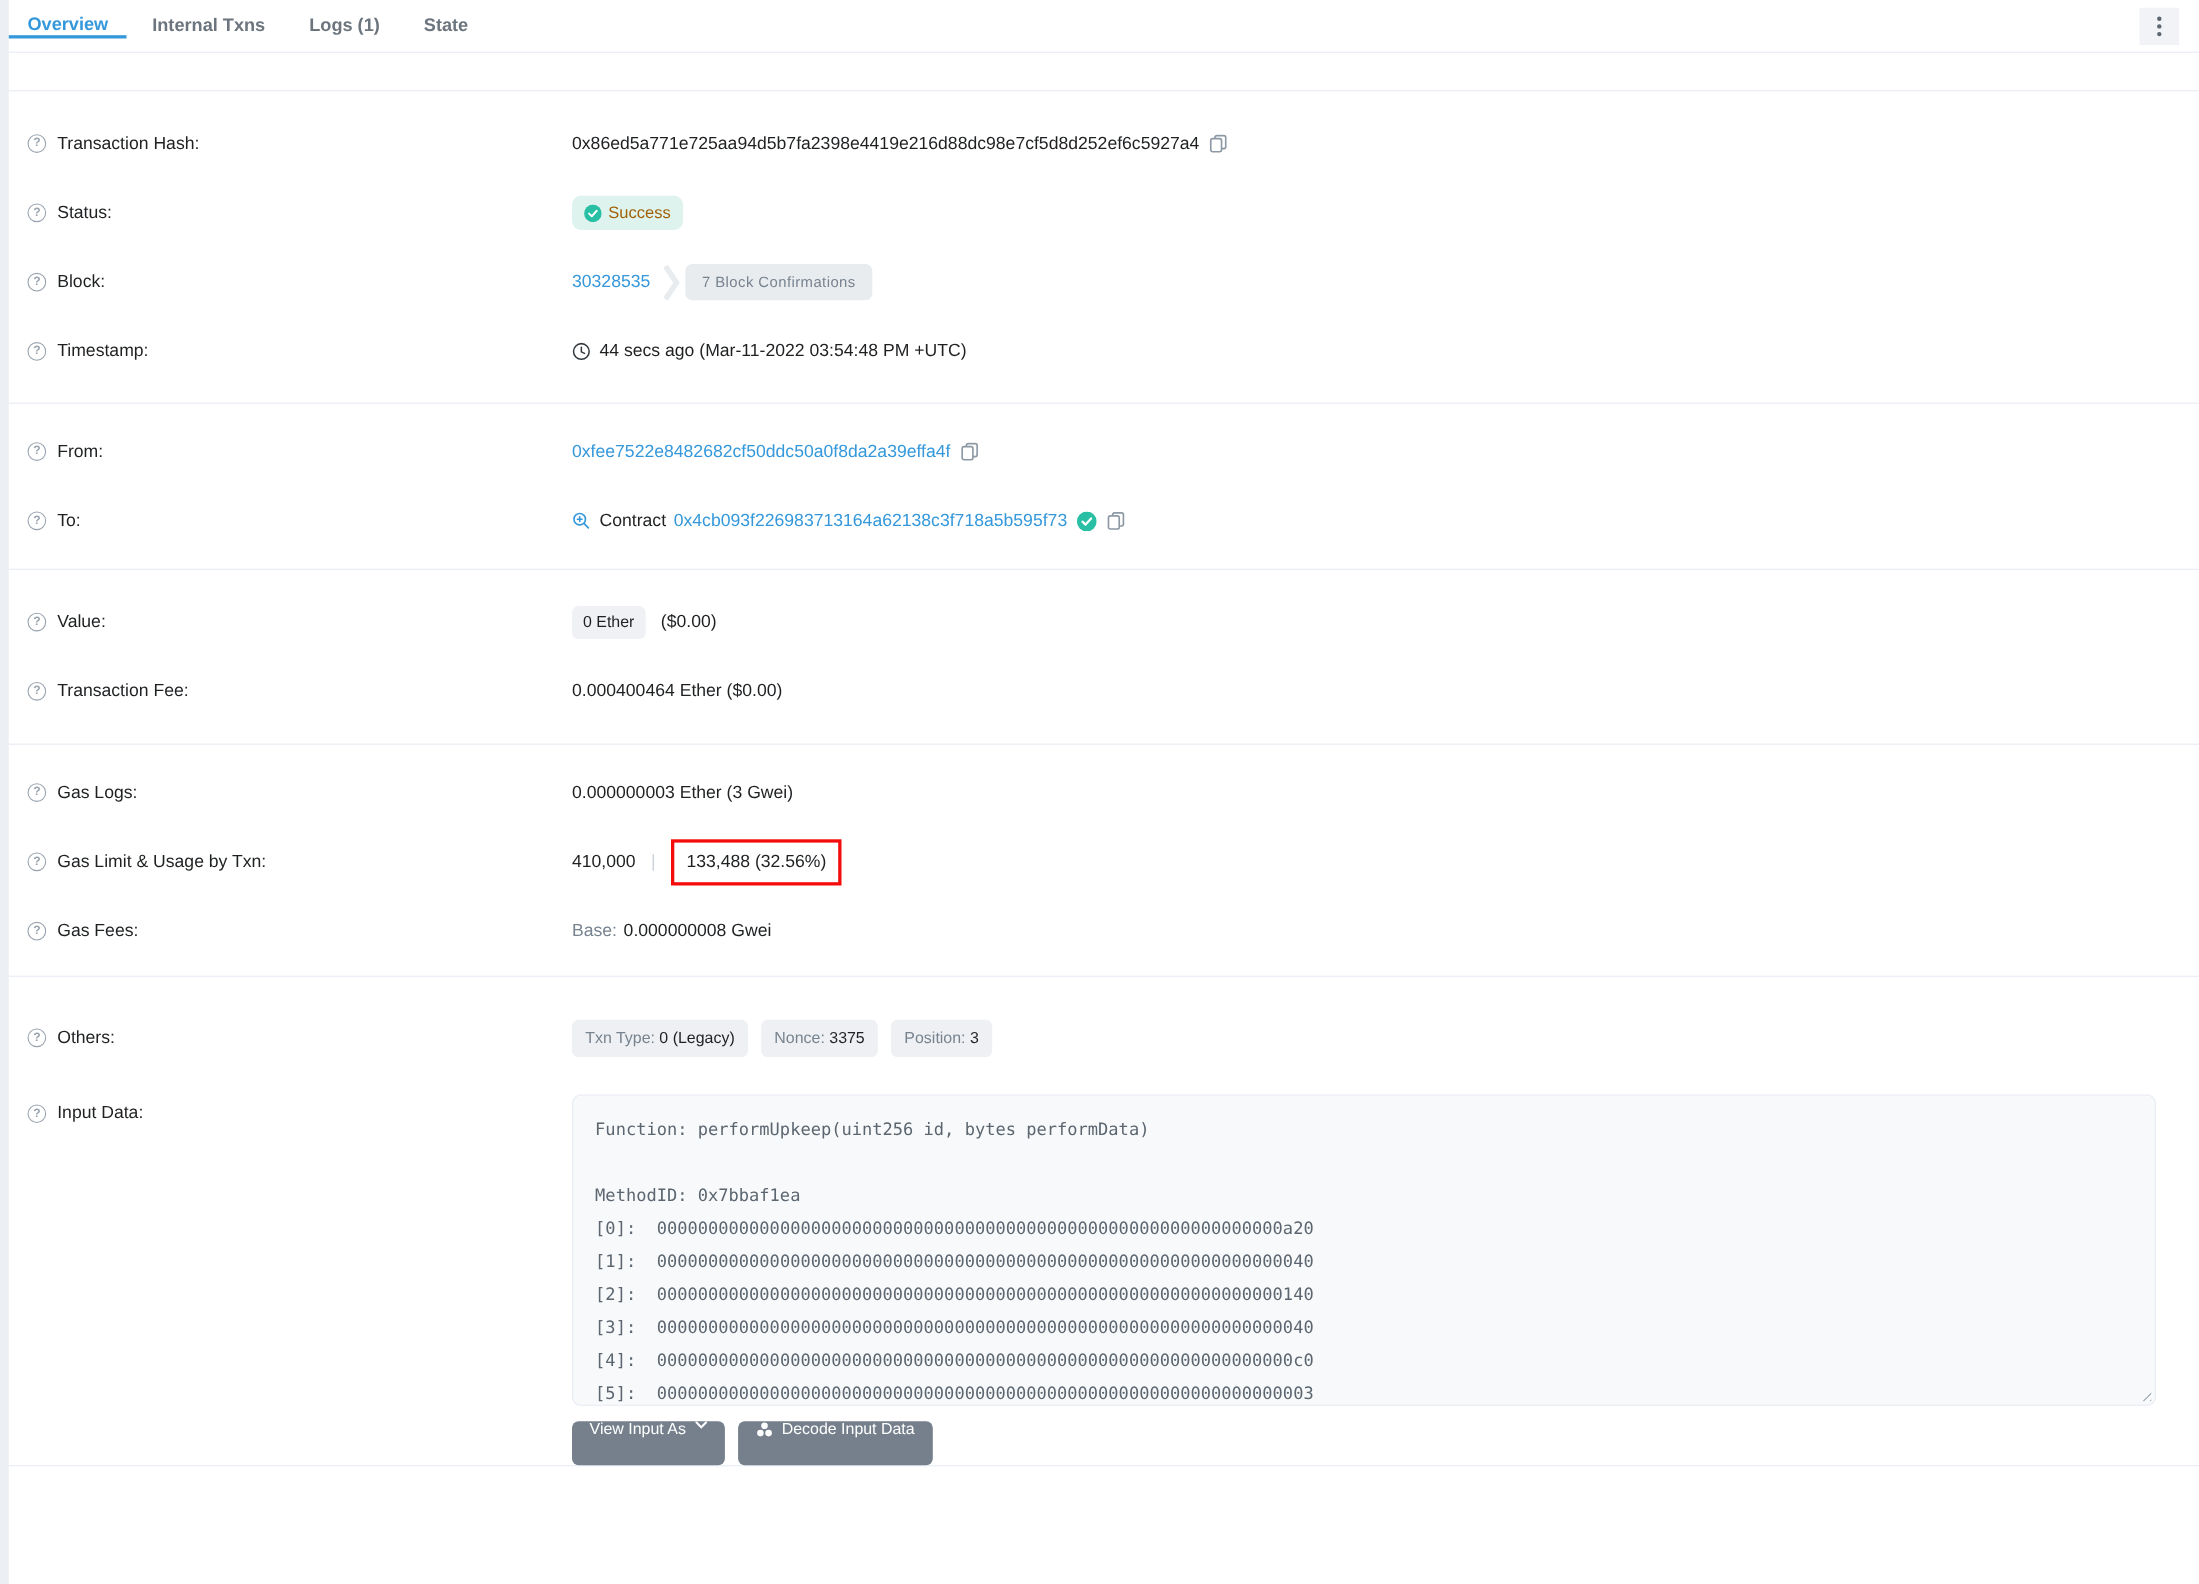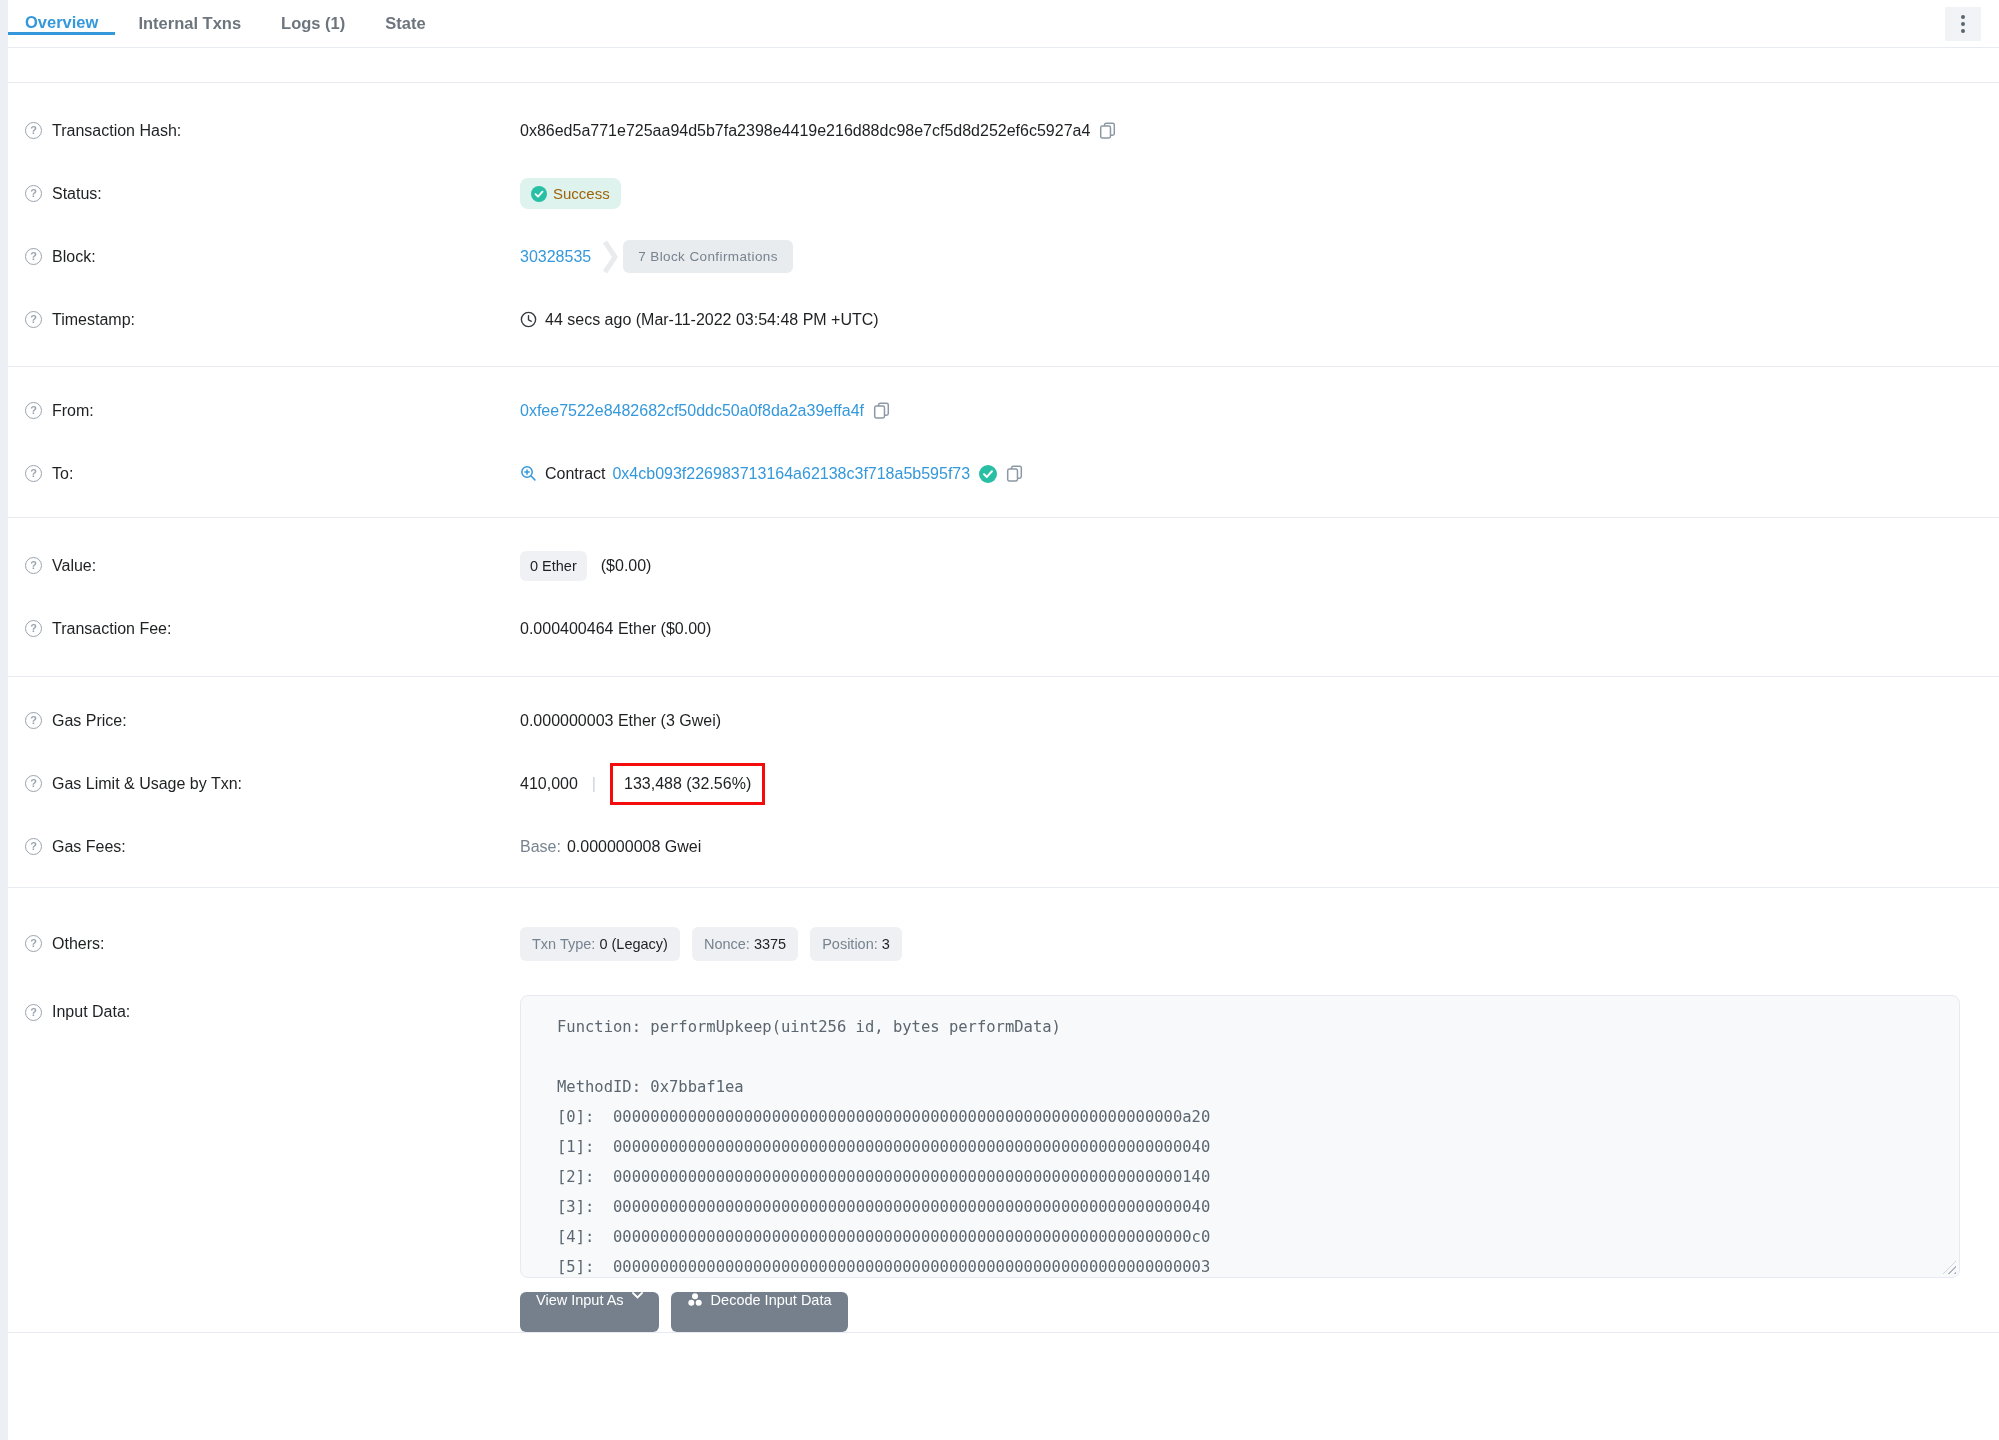--- a/index.html
+++ b/index.html
@@ -51,21 +51,21 @@
 
   .pipe { color:#ccd2da; margin:0 14px; }
   .redbox { border:3px solid #f40b0b; padding:9px 11px; display:inline-block; }
 
   .others-badge { background:#eef0f3; border-radius:6px; padding:9px 12px; font-size:14.5px; margin-right:12px; }
   .others-badge .muted { margin-right:4px; }
 
   
   .inputdata-col { flex:1; margin-right:39px; }
   .code-box { position:relative; background:#f8f9fa; border:1px solid #e7eaf3; border-radius:8px;
-    height:283px; overflow:hidden; padding:16px 36px 0;
+    height:283px; overflow:hidden; padding:16px 20px 0;
     font-family:"DejaVu Sans Mono","Liberation Mono",monospace; font-size:15.5px; line-height:30px; color:#5b6670; }
   .code-line .idx { display:inline-block; width:56px; }
   .resize-grip { position:absolute; right:3px; bottom:3px; width:13px; height:13px;
     clip-path:polygon(100% 0,100% 100%,0 100%);
     background:repeating-linear-gradient(135deg,transparent 0 3px,#aeb6bf 3px 4.6px); }
   .btn-row { display:flex; align-items:center; gap:12px; margin:14px 0 0; }
   .btn { display:inline-flex; align-items:flex-start; gap:8px; background:#75808c; color:#fff; border:none;
     border-radius:6px; padding:0 16px; height:40px; font-size:14.5px; font-family:inherit; cursor:pointer; }
   .bottom-hr { margin-top:35px; }
   svg { display:block; }
@@ -227,21 +227,21 @@
         <span>0.000400464 Ether ($0.00)</span>
       </div>
     </div>
   </div>
   <hr class="div">
 
   <div class="section-d">
     <div class="row">
       <div class="label-col">
         <span class="qicon">?</span>
-        <span>Gas Price:</span>
+        <span>Gas Logs:</span>
       </div>
       <div class="value-col">
         <span>0.000000003 Ether (3 Gwei)</span>
       </div>
     </div>
 
     <div class="row">
       <div class="label-col">
         <span class="qicon">?</span>
         <span>Gas Limit &amp; Usage by Txn:</span>

